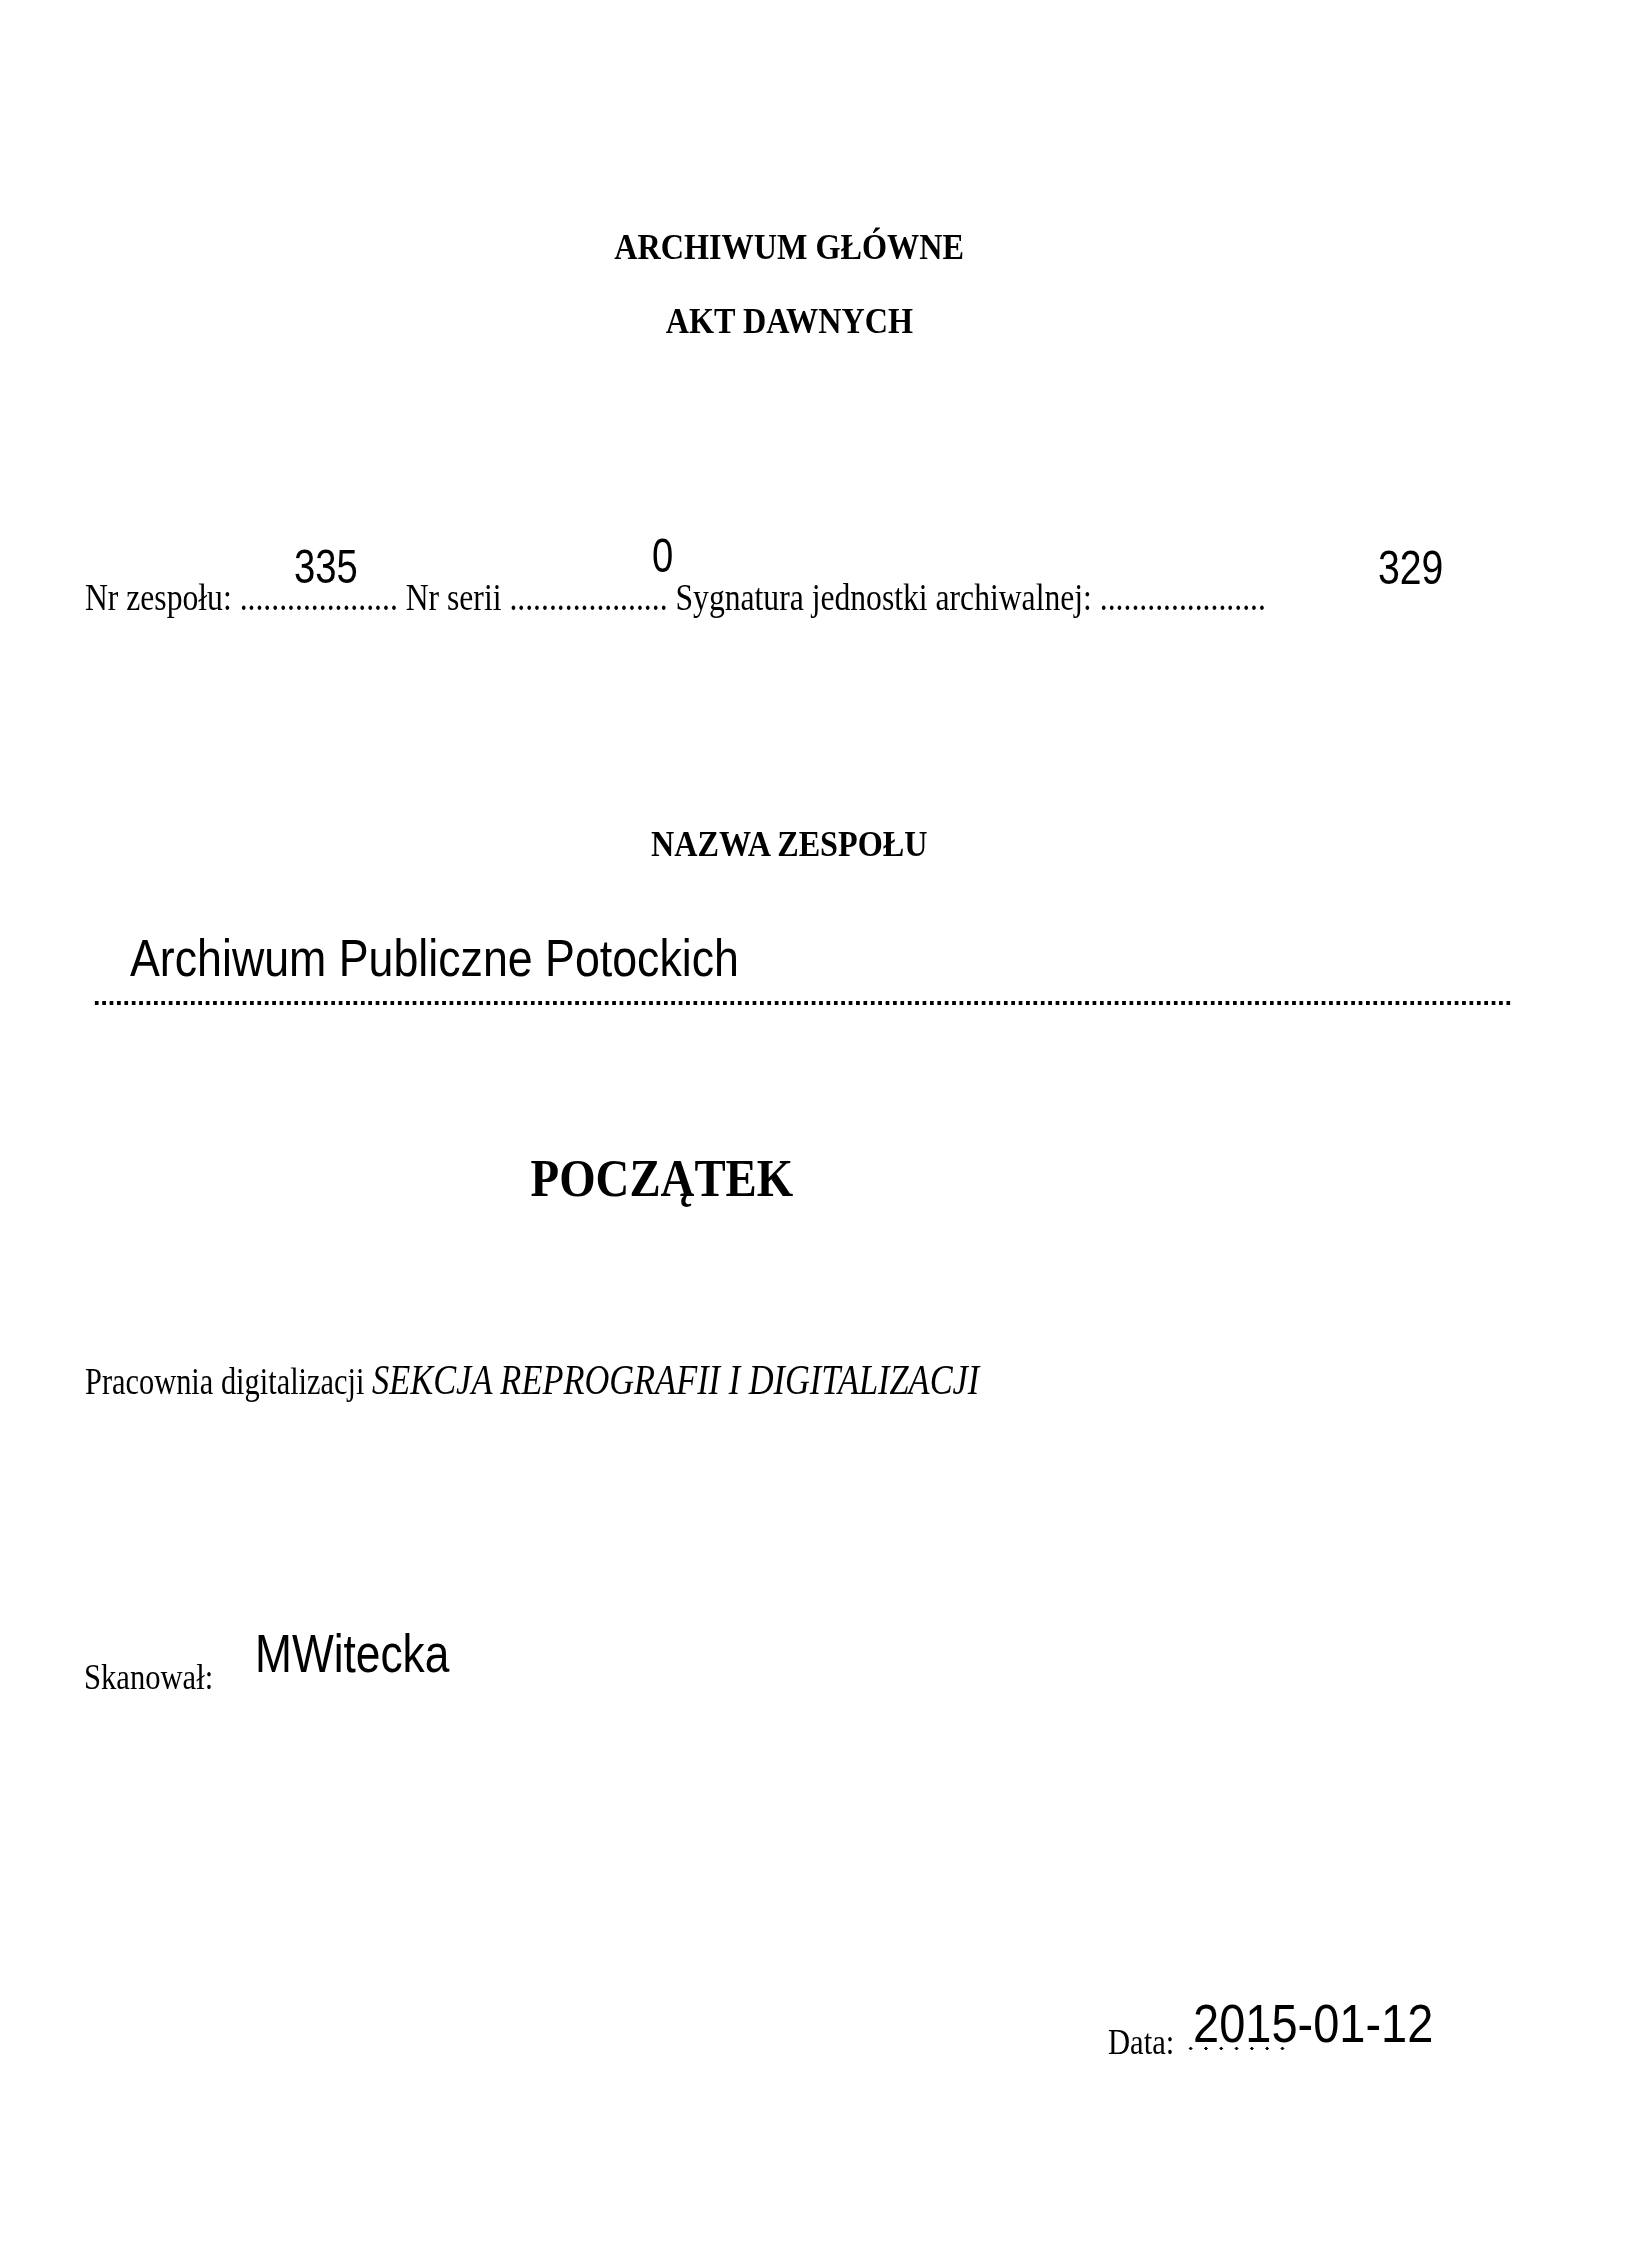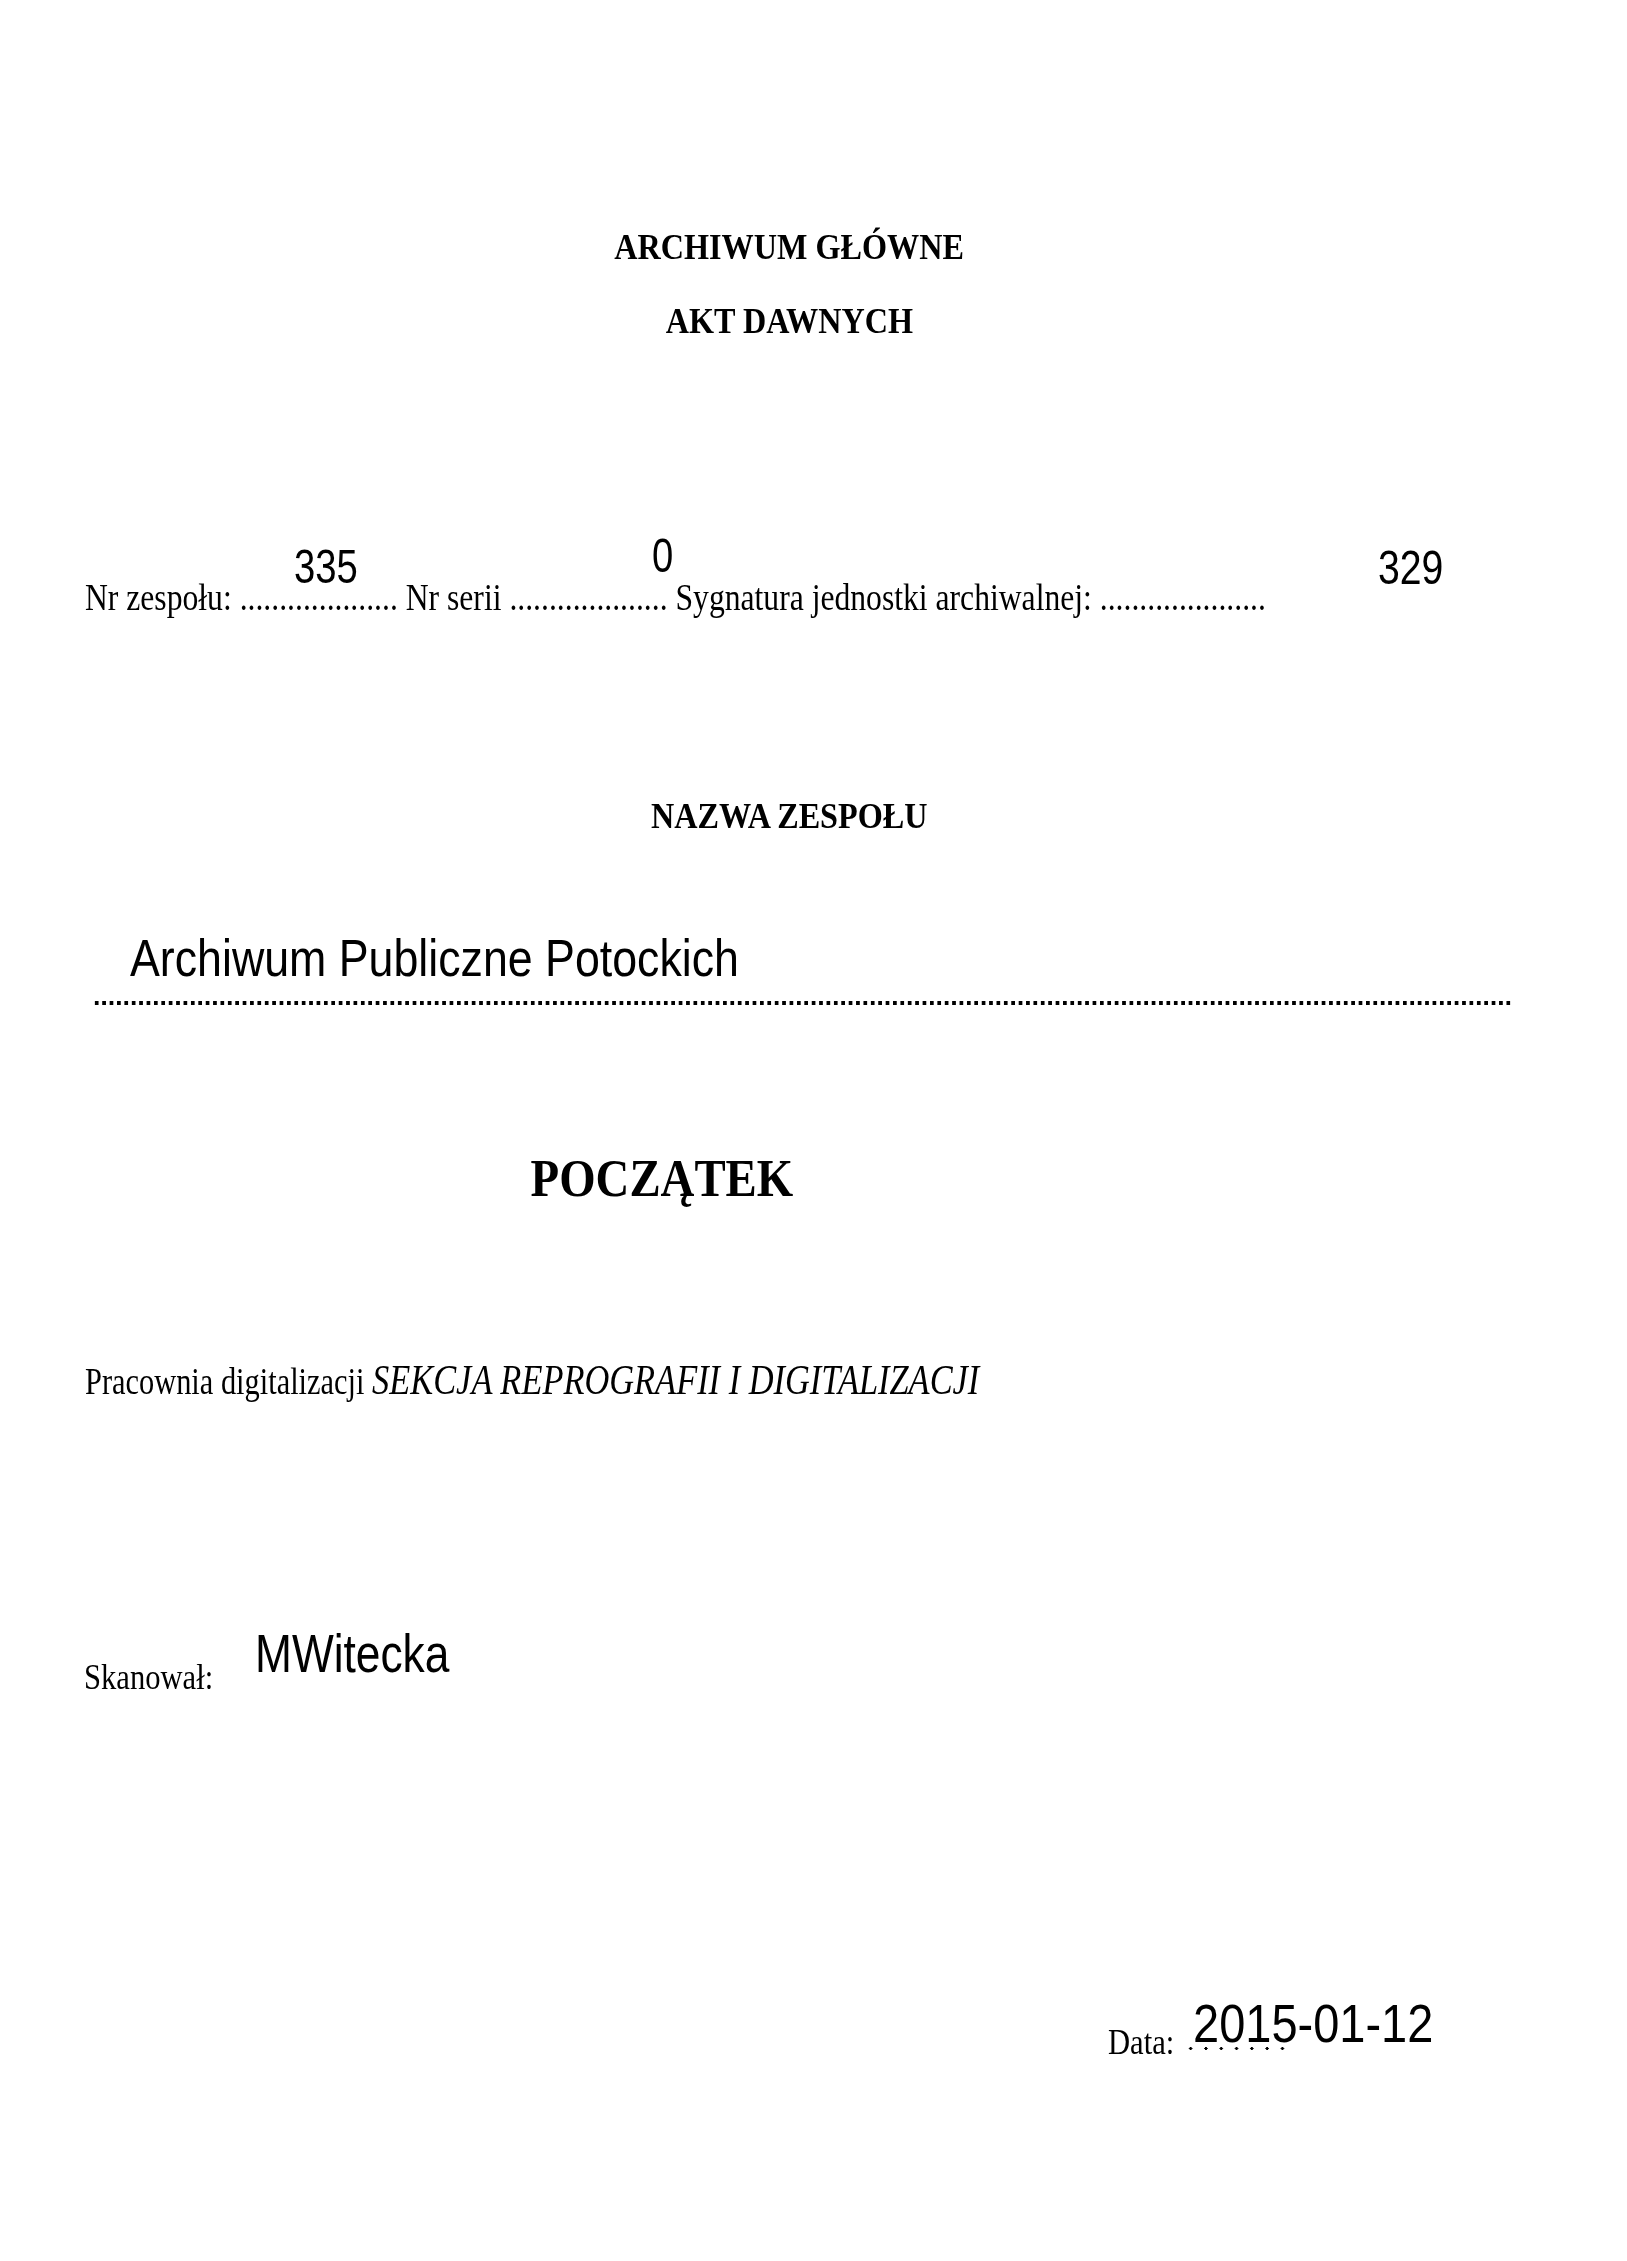--- a/index.html
+++ b/index.html
@@ -67,21 +67,21 @@
   <span>Nr serii</span>
   <span>....................</span>
   <span>Sygnatura jednostki archiwalnej:</span>
   <span>.....................</span>
 </div>
 
 <div class="abs hand" style="left:294px; top:542px; font-size:49px; transform:scaleX(0.78);">335</div>
 <div class="abs hand" style="left:652px; top:531px; font-size:49px; transform:scaleX(0.78);">0</div>
 <div class="abs hand" style="left:1378px; top:543px; font-size:49px; transform:scaleX(0.8);">329</div>
 
-<div class="abs serif hdr" style="top:799px;">
+<div class="abs serif hdr" style="top:827px;">
   <span>NAZWA ZESPOŁU</span>
 </div>
 <div class="abs hand" style="left:130px; top:932px; font-size:52px; transform:scaleX(0.86);">Archiwum Publiczne Potockich</div>
 <div class="abs dotted-rule"></div>
 
 <div class="abs serif" style="left:0; width:1324px; top:1153px; text-align:center; font-weight:bold; font-size:52px; line-height:1;font-family:Liberation Serif, serif;">
   <span style="display:inline-block; transform:scaleX(0.9);">POCZĄTEK</span>
 </div>
 
 <div class="abs serif" style="left:85px; top:1358px; font-size:38px; line-height:1; transform:scaleX(0.8); transform-origin:0 0;">

